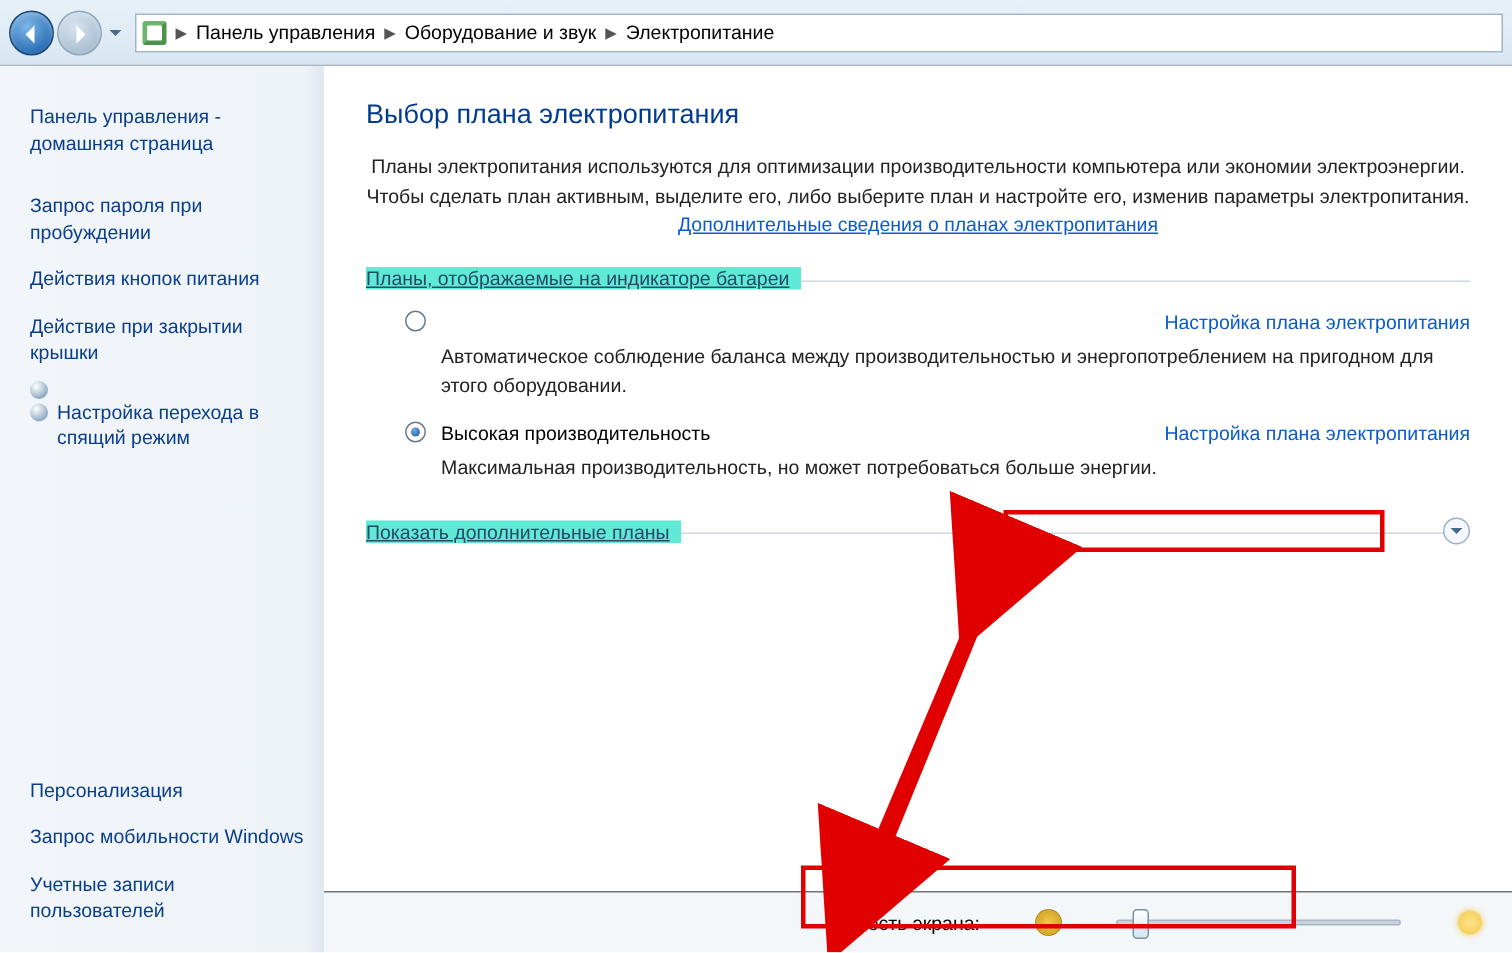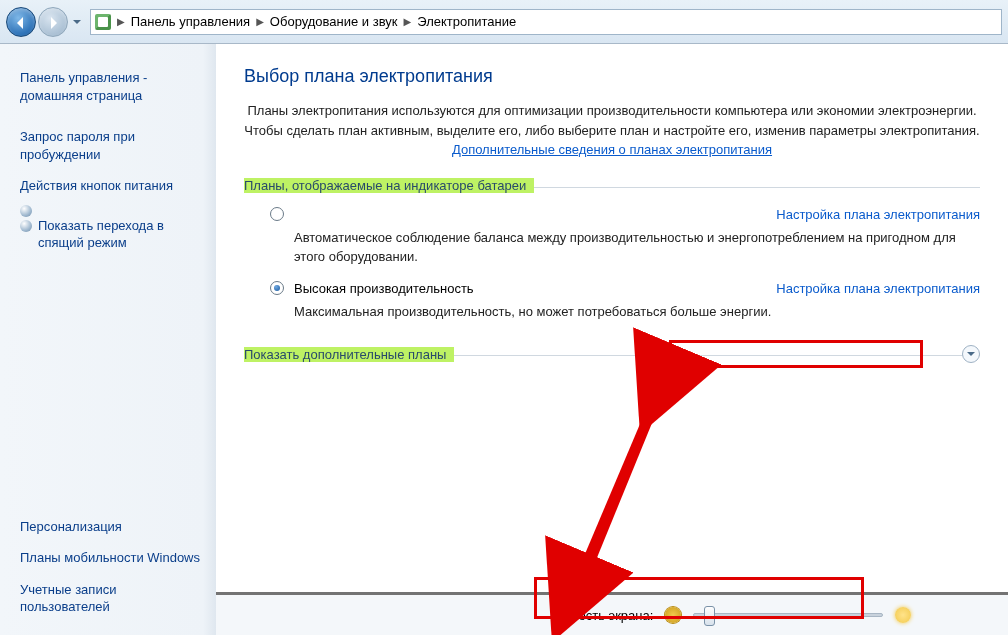--- a/index.html
+++ b/index.html
@@ -113,25 +113,26 @@
     margin:0 0 14px 0;
   }
   .para { color:#222; line-height:1.5; margin-bottom:4px;text-align:center; }
   .linklike { color:#0a5bcc; text-decoration:underline; cursor:pointer; }
   .group {
     margin-top:18px;
     position:relative;
   }
   .group-legend {
     color:#284a6a; font-size:13px;
-    background:#bef264;
+    background:#5eead4;
     padding-right:8px;
     position:relative;
     z-index:1;
     display:inline-block;
+    text-decoration:underline;
   }
   .group-line {
     position:absolute;
     top:9px; left:0; right:0;
     border-top:1px solid #d0d8e0;
     z-index:0;
   }
   .plan {
     margin: 14px 0 4px 26px;
     position:relative;
@@ -176,26 +177,27 @@
     display:flex;align-items:center;justify-content:center;
     position:relative; z-index:1; margin-left:auto;
   }
   .expand-btn::after{
     content:"";border:4px solid transparent;border-top-color:#4a6a88;margin-top:4px;
   }
   
   .bottombar {
     position:absolute;
     left:0;right:0;bottom:0;
-    border-top:3px solid #737373;
+    border-top:1px solid #737373;
     background:#f4f7fa;
     padding:12px 20px 12px 340px;
     display:flex;
     align-items:center;
     gap:12px;
+    justify-content:space-between;
   }
   .sun-dim, .sun-bright {
     width:16px;height:16px;border-radius:50%;
     position:relative;
   }
   .sun-dim { background:radial-gradient(circle,#f2c94c,#c99a1a); box-shadow:0 0 0 1px #b88a10;}
   .sun-bright { background:radial-gradient(circle,#ffe38a,#f2c94c); box-shadow:0 0 4px #f2c94c;}
   .slider-track {
     width:190px;height:4px;background:#c8d2dc;border:1px solid #a8b6c4;border-radius:2px;
     position:relative;
@@ -236,30 +238,31 @@
   </div>
 </div>
 
 <div class="main">
 
   <div class="sidebar">
     <a href="#">Панель управления - домашняя страница</a>
     <div style="height:10px"></div>
     <a href="#">Запрос пароля при пробуждении</a>
     <a href="#">Действия кнопок питания</a>
+    <a href="#">Действие при закрытии крышки</a>
     <div class="bullet-row">
       <span class="sphere"></span>
     </div>
     <div class="bullet-row">
       <span class="sphere"></span>
-      <a href="#" style="padding-top:0">Показать перехода в спящий режим</a>
+      <a href="#" style="padding-top:0">Настройка перехода в спящий режим</a>
     </div>
     <div class="sidebar-spacer"></div>
     <a href="#">Персонализация</a>
-    <a href="#">Планы мобильности Windows</a>
+    <a href="#">Запрос мобильности Windows</a>
     <a href="#">Учетные записи пользователей</a>
   </div>
 
   <div class="content">
     <h1>Выбор плана электропитания</h1>
     <div class="para">
       <span>Планы электропитания используются для оптимизации производительности компьютера или экономии электроэнергии. Чтобы сделать план активным, выделите его, либо выберите план и настройте его, изменив параметры электропитания. </span>
       <span class="linklike">Дополнительные сведения о планах электропитания</span>
     </div>
 

